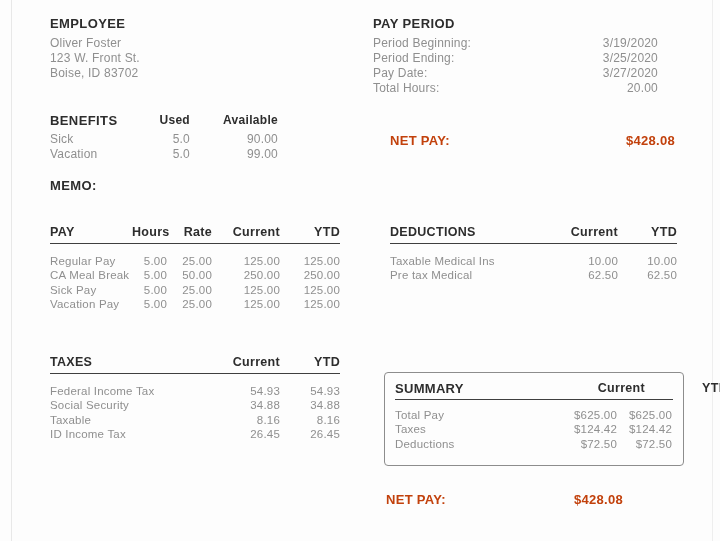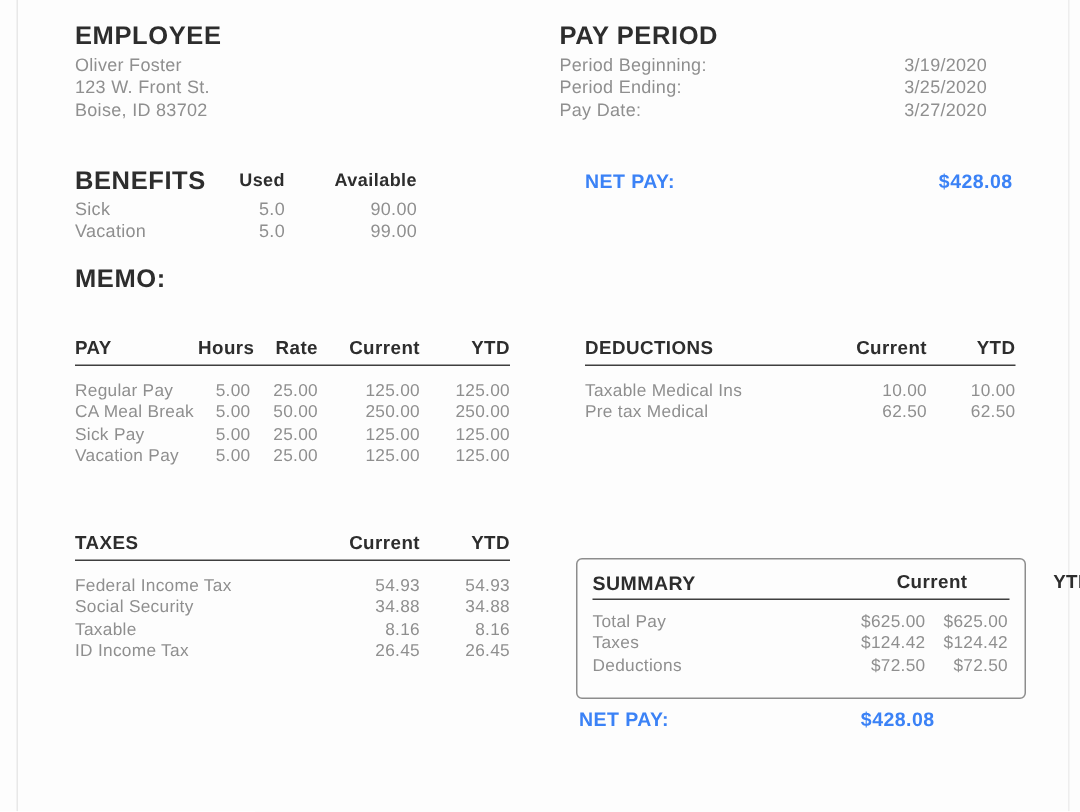--- a/index.html
+++ b/index.html
@@ -11,21 +11,21 @@
     font-family: "Liberation Sans", sans-serif;
     overflow: hidden;
   }
   .edge-line { position: absolute; top: 0; width: 1px; height: 541px; background: #e8e8e8; }
   .edge-line.left  { left: 11px; }
   .edge-line.right { left: 712px; background: #eeeeee; }
 
   .abs { position: absolute; }
 
   .sec-title {
-    font-size: 17px;
+    font-size: 13px;
     font-weight: bold;
     color: #2d2d2d;
     letter-spacing: 0.4px;
     line-height: 16px;
   }
   .body-line { font-size: 12px; color: #8f8f8f; line-height: 15px; letter-spacing: 0.2px; }
 
   
   .employee { left: 50px; top: 16px; width: 240px; }
   .employee .sec-title { margin-bottom: 4px; }
@@ -38,21 +38,21 @@
   
   .benefits { left: 50px; top: 113px; width: 228px; }
   .benefits .hdr { display: grid; grid-template-columns: 85px 55px 88px; margin-bottom: 3px; }
   .benefits .row { display: grid; grid-template-columns: 85px 55px 88px; }
   .col-hdr { font-size: 12px; font-weight: bold; color: #2d2d2d; letter-spacing: 0.3px; }
   .num { text-align: right; }
 
   
   .netpay-top { left: 390px; top: 113px; width: 285px; }
   .netpay-bottom { left: 386px; top: 472px; width: 237px; }
-  .netpay { display: flex; justify-content: space-between; font-size: 13px; font-weight: bold; color: #3b82f6; letter-spacing: 0.3px; }
+  .netpay { display: flex; justify-content: space-between; font-size: 13px; font-weight: bold; color: #c2410c; letter-spacing: 0.3px; margin-top: 20px; }
 
   
   .memo { left: 50px; top: 178px; }
 
   
   .tbl .hdr { display: grid; align-items: end; }
   .tbl .hdr .cell { font-size: 12.5px; font-weight: bold; color: #2d2d2d; letter-spacing: 0.3px; line-height: 15px; }
   .tbl .rule { border-bottom: 1.2px solid #3f3f3f; margin-top: 3px; }
   .tbl .rows { margin-top: 10px; }
   .tbl .row { display: grid; font-size: 11.5px; color: #8f8f8f; line-height: 14.3px; letter-spacing: 0.2px; }
@@ -99,20 +99,24 @@
       <span>3/19/2020</span>
     </div>
     <div class="kv-row body-line">
       <span>Period Ending:</span>
       <span>3/25/2020</span>
     </div>
     <div class="kv-row body-line">
       <span>Pay Date:</span>
       <span>3/27/2020</span>
     </div>
+    <div class="kv-row body-line">
+      <span>Total Hours:</span>
+      <span>20.00</span>
+    </div>
   </div>
 
   <div class="abs benefits">
     <div class="hdr">
       <span class="sec-title">BENEFITS</span>
       <span class="col-hdr num">Used</span>
       <span class="col-hdr num">Available</span>
     </div>
     <div class="row body-line">
       <span>Sick</span>

